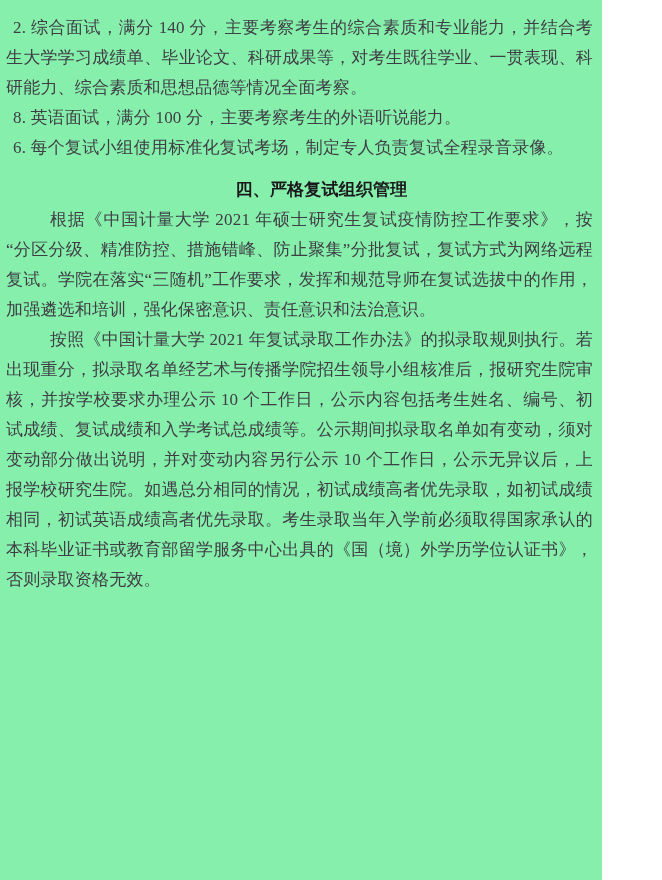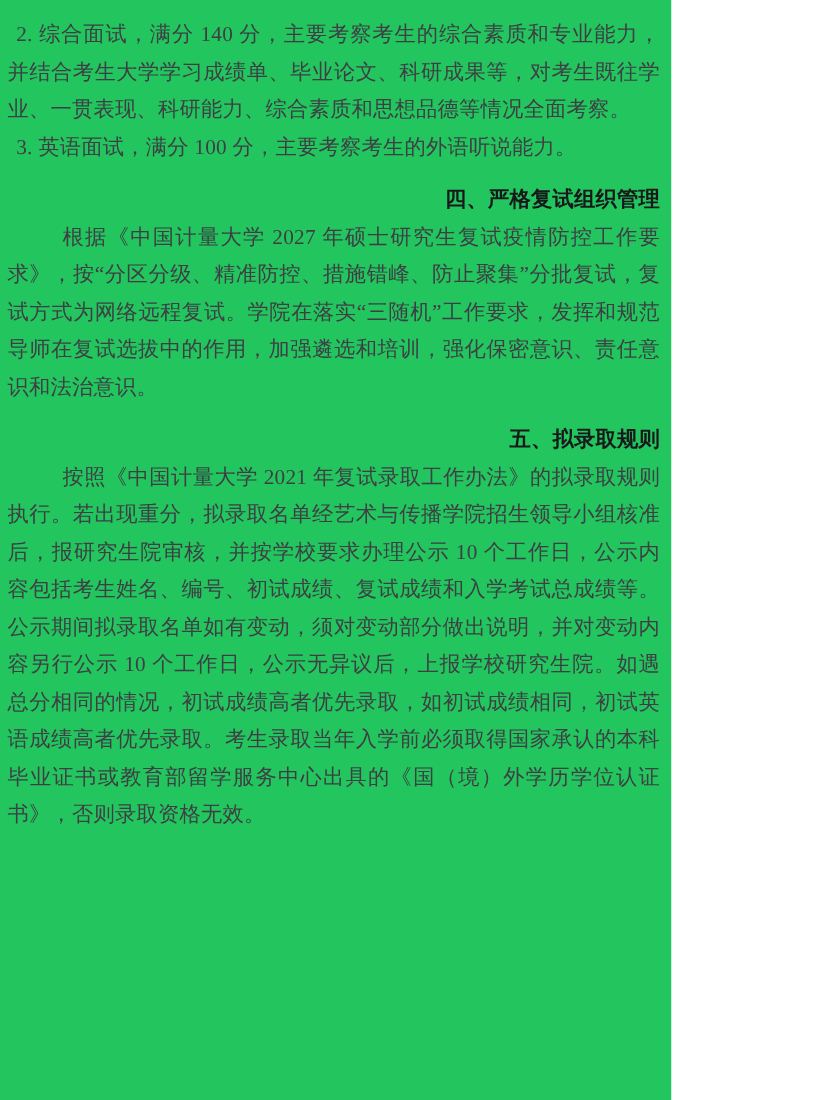--- a/index.html
+++ b/index.html
@@ -7,24 +7,24 @@
     padding: 0;
     background: #ffffff;
   }
   body {
     width: 662px;
     height: 880px;
     overflow: hidden;
   }
   .page {
     box-sizing: border-box;
-    width: 537px;
+    width: 602px;
     height: 880px;
     padding: 13px 9px 0 6px;
-    background: #22c55e;
+    background: #86efac;
     font-family: "Liberation Serif", "DejaVu Serif", serif;
     font-size: 17px;
     line-height: 30px;
     color: #3e3e44;
     text-align: justify;
     letter-spacing: 0.2px;
     overflow: hidden;
   }
   .page p {
     margin: 0;
@@ -35,26 +35,26 @@
   }
   .paragraph {
     text-indent: 44px;
   }
   .heading {
     text-indent: 44px;
     font-weight: 700;
     color: #19191c;
     margin-top: 12px !important;
     font-family: Liberation Sans, sans-serif;
-    text-align: right;
+    text-align: center;
   }
 </style>
 </head>
 <body>
 
 <div class="page">
   <p class="list-item">2. 综合面试，满分 140 分，主要考察考生的综合素质和专业能力，并结合考生大学学习成绩单、毕业论文、科研成果等，对考生既往学业、一贯表现、科研能力、综合素质和思想品德等情况全面考察。</p>
-  <p class="list-item">3. 英语面试，满分 100 分，主要考察考生的外语听说能力。</p>
+  <p class="list-item">8. 英语面试，满分 100 分，主要考察考生的外语听说能力。</p>
+  <p class="list-item">6. 每个复试小组使用标准化复试考场，制定专人负责复试全程录音录像。</p>
   <p class="heading">四、严格复试组织管理</p>
-  <p class="paragraph">根据《中国计量大学 2027 年硕士研究生复试疫情防控工作要求》，按“分区分级、精准防控、措施错峰、防止聚集”分批复试，复试方式为网络远程复试。学院在落实“三随机”工作要求，发挥和规范导师在复试选拔中的作用，加强遴选和培训，强化保密意识、责任意识和法治意识。</p>
-  <p class="heading">五、拟录取规则</p>
+  <p class="paragraph">根据《中国计量大学 2021 年硕士研究生复试疫情防控工作要求》，按“分区分级、精准防控、措施错峰、防止聚集”分批复试，复试方式为网络远程复试。学院在落实“三随机”工作要求，发挥和规范导师在复试选拔中的作用，加强遴选和培训，强化保密意识、责任意识和法治意识。</p>
   <p class="paragraph">按照《中国计量大学 2021 年复试录取工作办法》的拟录取规则执行。若出现重分，拟录取名单经艺术与传播学院招生领导小组核准后，报研究生院审核，并按学校要求办理公示 10 个工作日，公示内容包括考生姓名、编号、初试成绩、复试成绩和入学考试总成绩等。公示期间拟录取名单如有变动，须对变动部分做出说明，并对变动内容另行公示 10 个工作日，公示无异议后，上报学校研究生院。如遇总分相同的情况，初试成绩高者优先录取，如初试成绩相同，初试英语成绩高者优先录取。考生录取当年入学前必须取得国家承认的本科毕业证书或教育部留学服务中心出具的《国（境）外学历学位认证书》，否则录取资格无效。</p>
 </div>
 
 </body></html>

